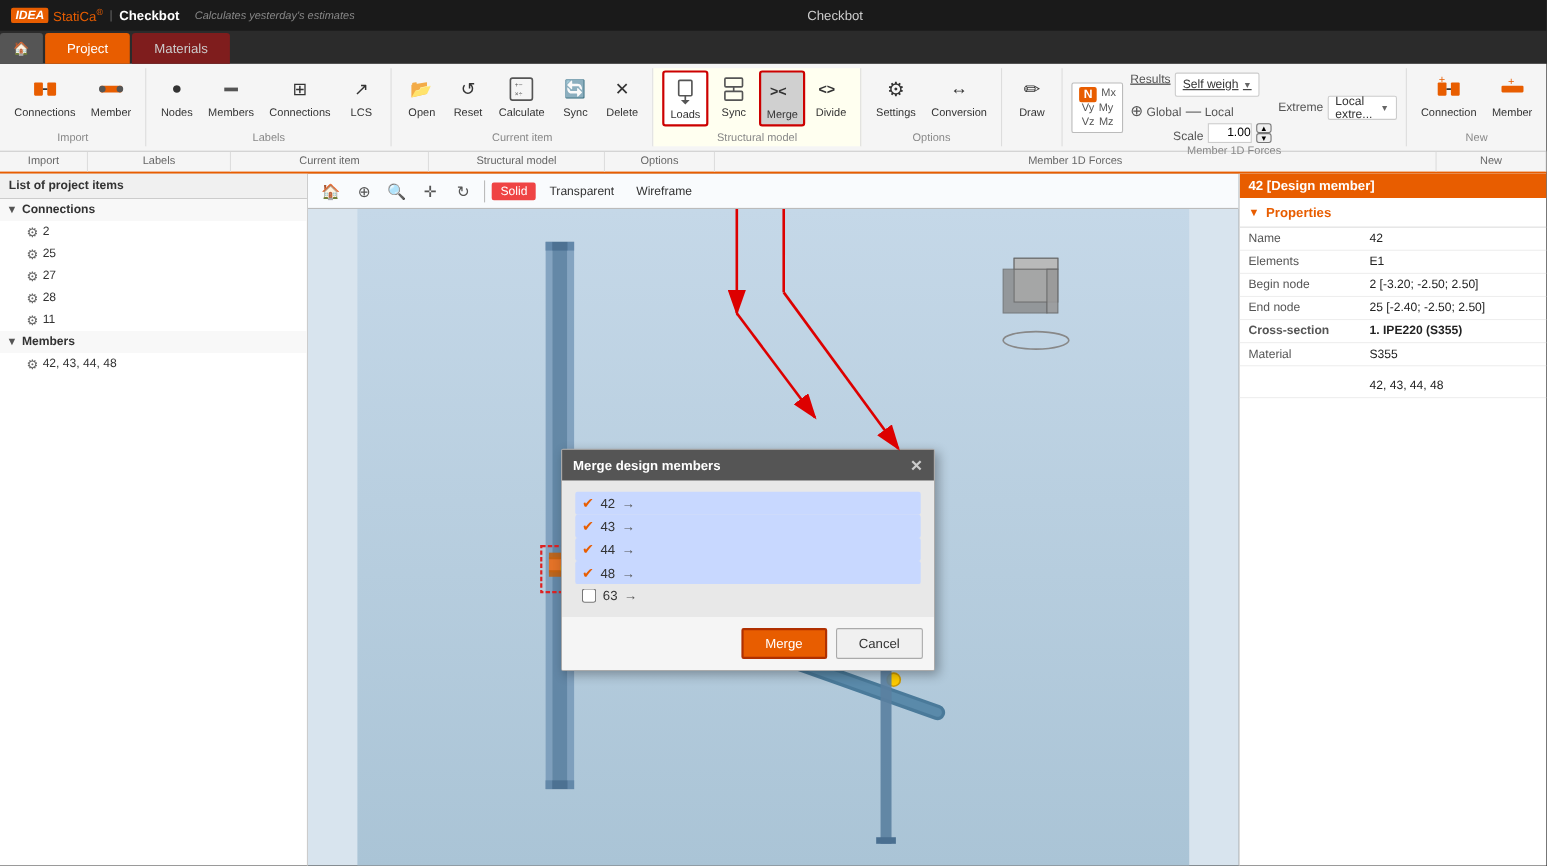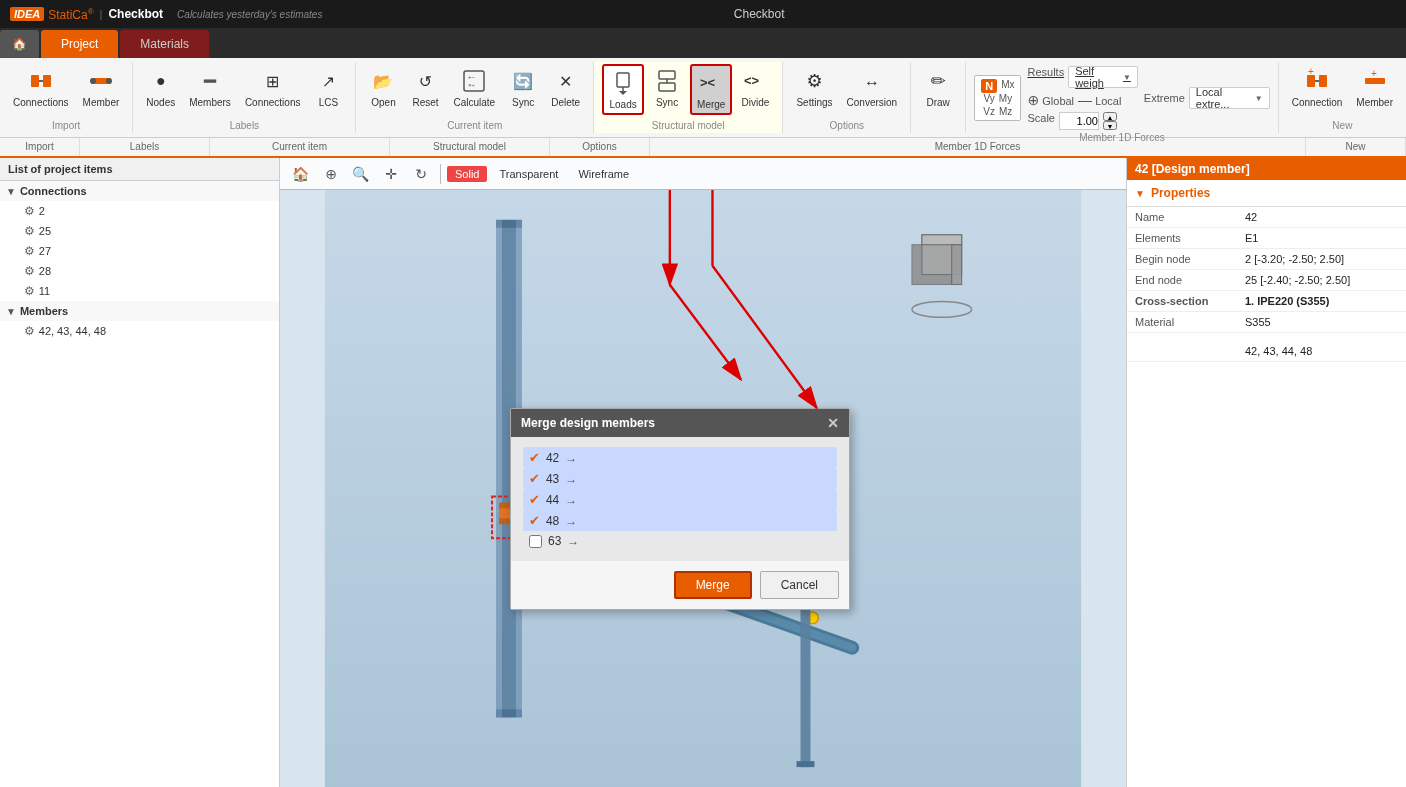--- a/index.html
+++ b/index.html
@@ -566,21 +566,21 @@
         <div style="display:flex; align-items:center; gap:4px; font-size:11px;">
           <span style="color:#555;cursor:pointer;">
             <span style="font-size:14px;">⊕</span>
             <span>Global</span>
           </span>
           <span style="color:#555;cursor:pointer;">
             <span style="font-size:14px;">—</span>
             <span>Local</span>
           </span>
         </div>
-        <div style="display:flex; align-items:flex-start; gap:4px; font-size:11px;">
+        <div style="display:flex; align-items:flex-end; gap:4px; font-size:11px;margin-left:39px;">
           <span style="color:#555;">Scale</span>
           <input type="text" value="1.00" style="width: 40px; height: 18px; font-size: 11px; border: 1px solid rgb(204, 204, 204); text-align: right;">
           <div style="display:flex;flex-direction:column;">
             <button style="height:9px;width:14px;font-size:7px;padding:0;cursor:pointer;line-height:1;">▲</button>
             <button style="height:9px;width:14px;font-size:7px;padding:0;cursor:pointer;line-height:1;">▼</button>
           </div>
         </div>
       </div>
       <div style="display:flex; flex-direction:column; gap:4px;">
         <div style="display:flex; align-items:center; gap:4px; font-size:11px;">

